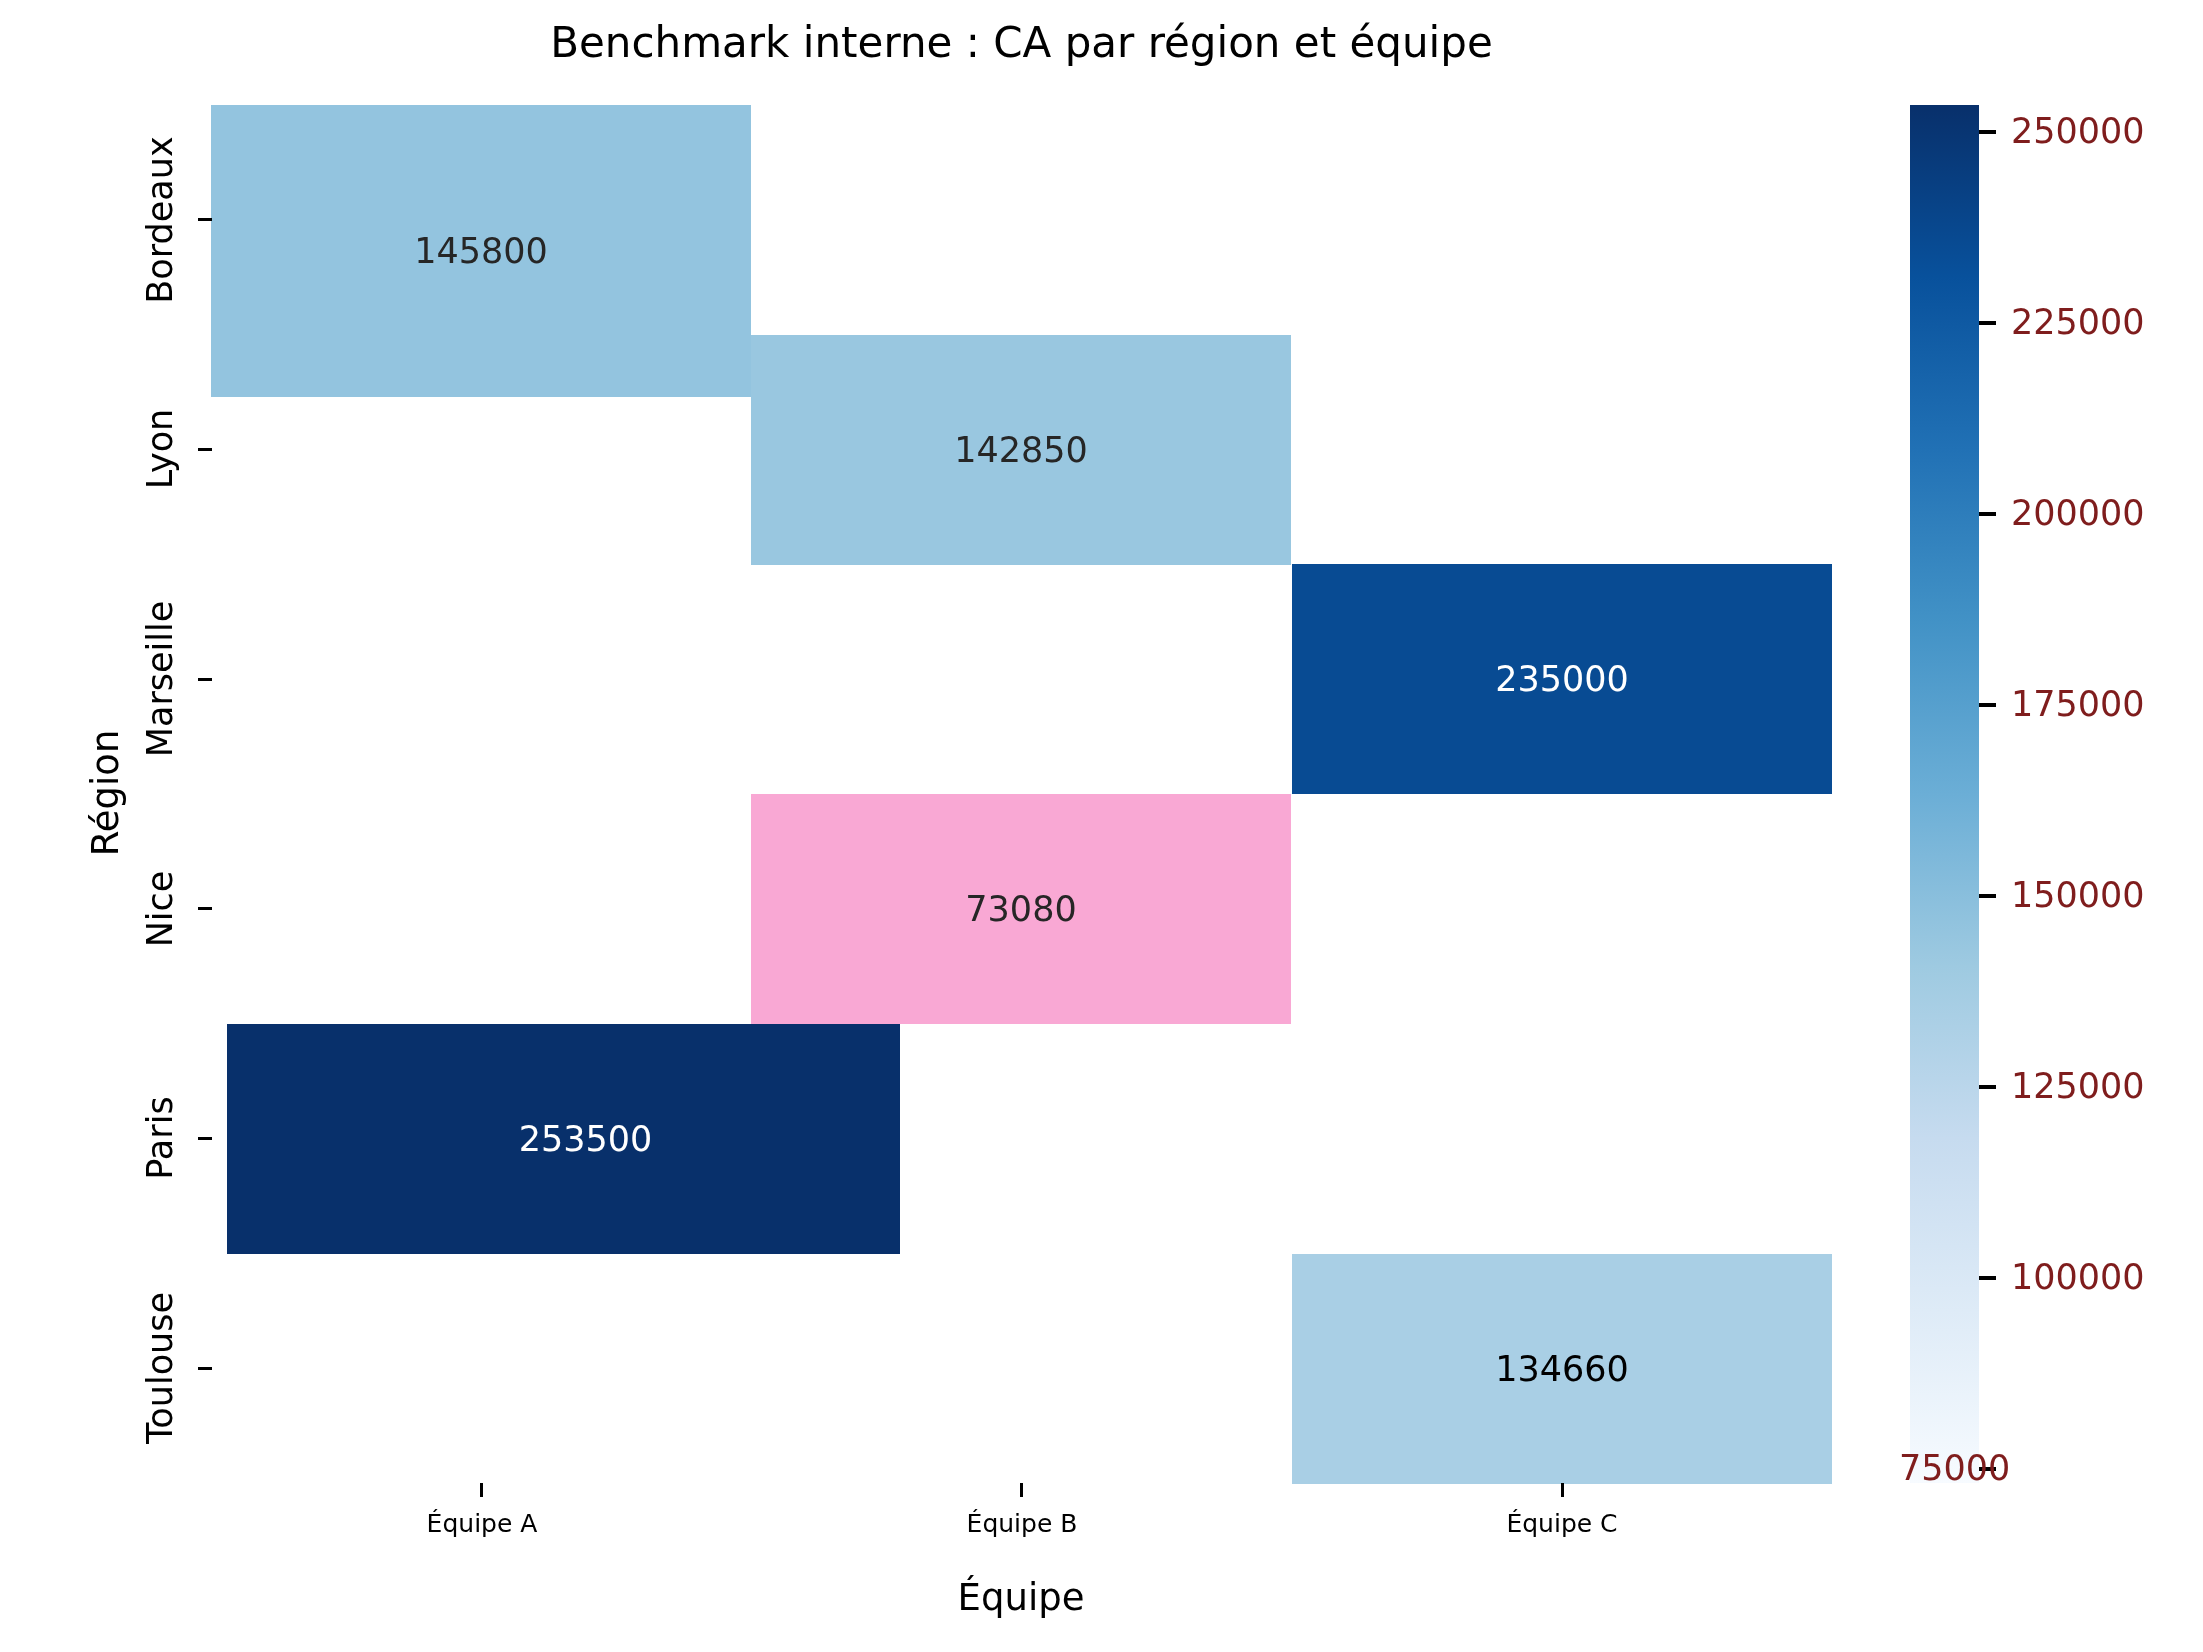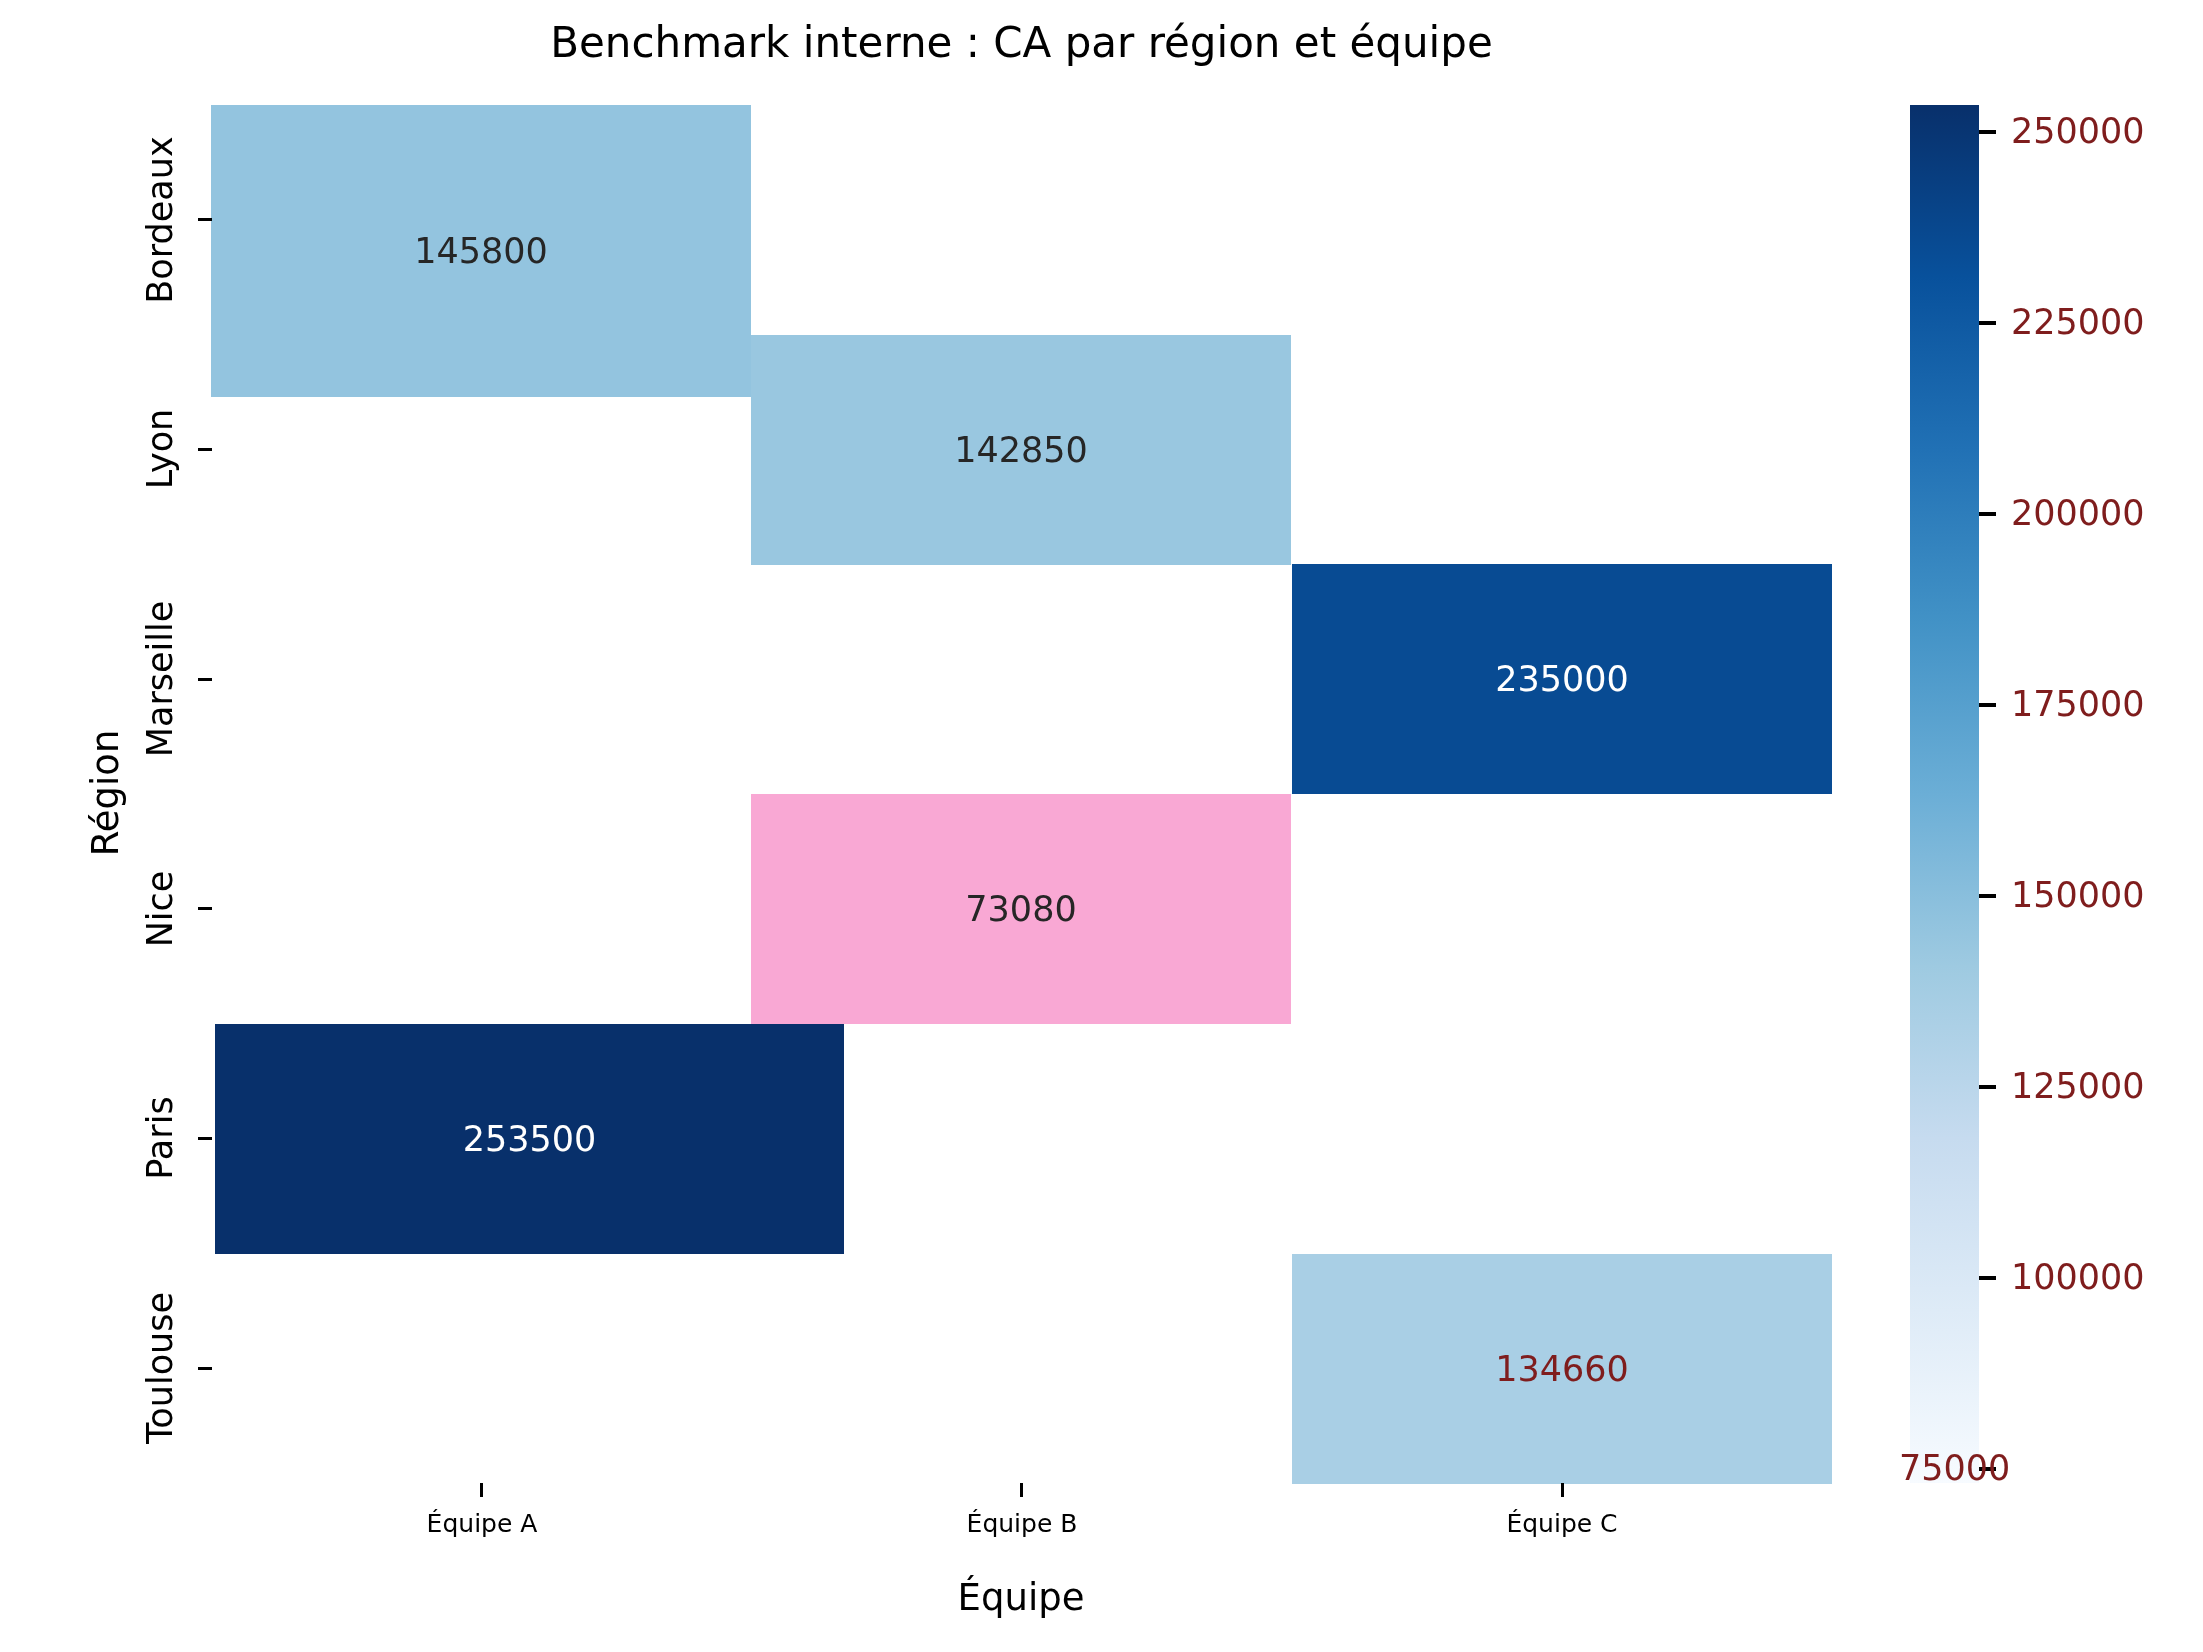--- a/index.html
+++ b/index.html
@@ -105,25 +105,25 @@
       </div>
       <div class="heatmap-cell" style="left: 540px; top: 230px; width: 540px; height: 230px; background: rgb(153, 199, 224);">
         <span class="cell-annotation" style="color: rgb(38, 38, 38);">142850</span>
       </div>
       <div class="heatmap-cell" style="left: 1081px; top: 459px; width: 540px; height: 230px; background: rgb(8, 75, 147);">
         <span class="cell-annotation" style="color: rgb(255, 255, 255);">235000</span>
       </div>
       <div class="heatmap-cell" style="left: 540px; top: 689px; width: 540px; height: 230px; background: #f9a8d4;">
         <span class="cell-annotation" style="color: rgb(38, 38, 38);">73080</span>
       </div>
-      <div class="heatmap-cell" style="left: 4px; top: 919px; width: 629px; height: 230px; background: rgb(8, 48, 107);">
+      <div class="heatmap-cell" style="left: 16px; top: 919px; width: 629px; height: 230px; background: rgb(8, 48, 107); padding-left: 44px;">
         <span class="cell-annotation" style="color: rgb(255, 255, 255);">253500</span>
       </div>
       <div class="heatmap-cell" style="left: 1081px; top: 1149px; width: 540px; height: 230px; background: rgb(169, 207, 229);">
-        <span class="cell-annotation" style="color: #7f1d1d; text-align: right;">134660</span>
+        <span class="cell-annotation" style="color: #000000; text-align: right;">134660</span>
       </div>
     </div>
 
   <div class="axis-label-y" style="left: 57px; top: 793px;">Région</div>
 
   <div class="axis-label-x" style="left: 973px; top: 1576px;">Équipe</div>
 
   <div class="colorbar" style="background: linear-gradient(rgb(8, 48, 107) 0%, rgb(8, 81, 156) 12.5%, rgb(33, 113, 181) 25%, rgb(66, 146, 198) 37.5%, rgb(107, 174, 214) 50%, rgb(158, 202, 225) 62.5%, rgb(198, 219, 239) 75%, rgb(222, 235, 247) 87.5%, rgb(247, 251, 255) 100%);"></div>
 
 <div class="tick-mark" style="left: 150px; top: 218px; width: 13.8px; height: 2.8px;"></div>

